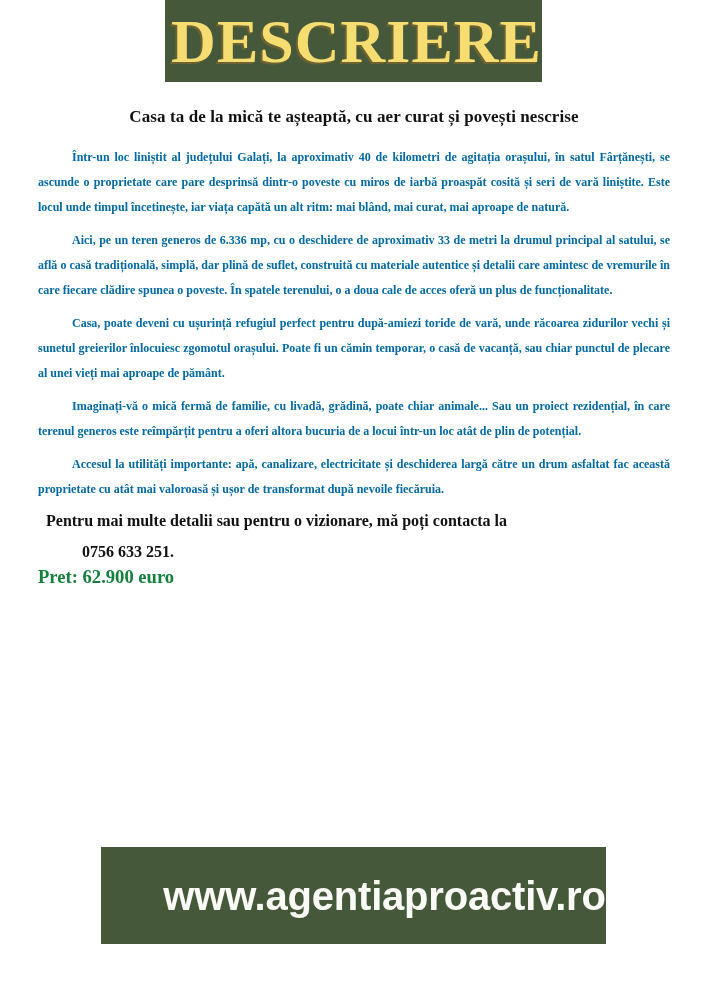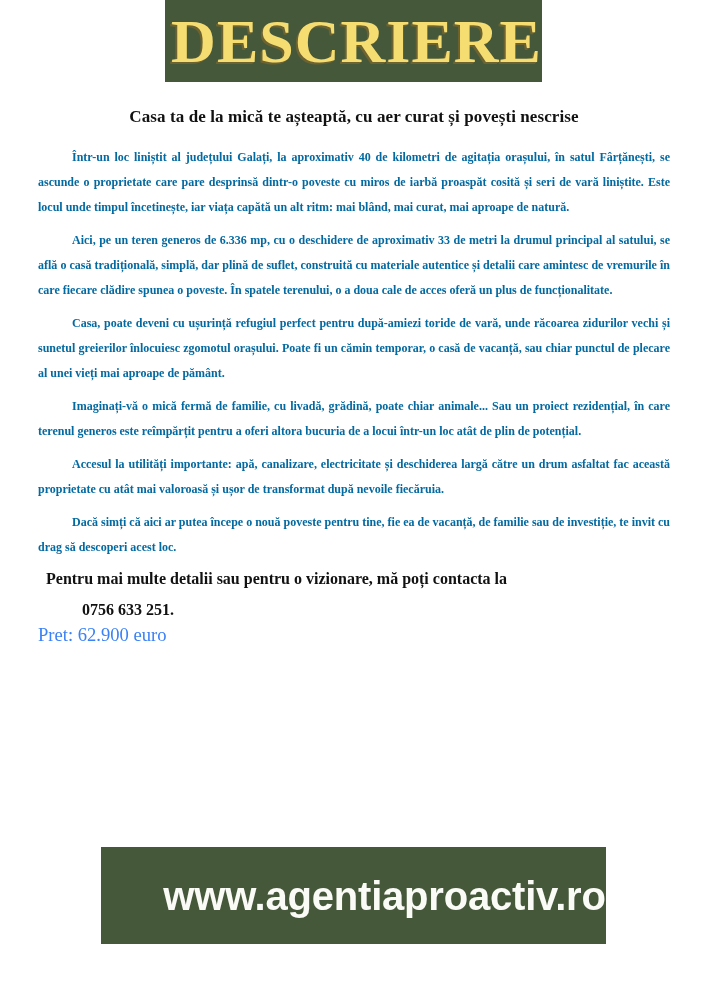--- a/index.html
+++ b/index.html
@@ -97,24 +97,24 @@
     text-indent: 8px;
   }
   .contact-line.no-justify {
     text-align: left;
     text-indent: 0;
     margin-left: 44px;
   }
 
   .price-line {
     margin: 0;
-    font-weight: normal;
+    font-weight: bold;
     font-size: 18.6px;
     line-height: 25px;
-    color: #3b82f6;
+    color: #15803d;
     text-align: left;
     text-indent: 0;
   }
 
   
   .footer-bar {
     height: 97px;
     background: #46583a;
     flex: 0 0 auto;
     display: flex;
@@ -191,21 +191,20 @@
   <div class="content">
 
     <div class="subtitle">Casa ta de la mică te așteaptă, cu aer curat și povești nescrise</div>
 
     <div class="body-copy">
       <p class="para">Într-un loc liniștit al județului Galați, la aproximativ 40 de kilometri de agitația orașului, în satul Fârțănești, se ascunde o proprietate care pare desprinsă dintr-o poveste cu miros de iarbă proaspăt cosită și seri de vară liniștite. Este locul unde timpul încetinește, iar viața capătă un alt ritm: mai blând, mai curat, mai aproape de natură.</p>
       <p class="para">Aici, pe un teren generos de 6.336 mp, cu o deschidere de aproximativ 33 de metri la drumul principal al satului, se află o casă tradițională, simplă, dar plină de suflet, construită cu materiale autentice și detalii care amintesc de vremurile în care fiecare clădire spunea o poveste. În spatele terenului, o a doua cale de acces oferă un plus de funcționalitate.</p>
       <p class="para">Casa, poate deveni cu ușurință refugiul perfect pentru după-amiezi toride de vară, unde răcoarea zidurilor vechi și sunetul greierilor înlocuiesc zgomotul orașului. Poate fi un cămin temporar, o casă de vacanță, sau chiar punctul de plecare al unei vieți mai aproape de pământ.</p>
       <p class="para">Imaginați-vă o mică fermă de familie, cu livadă, grădină, poate chiar animale... Sau un proiect rezidențial, în care terenul generos este reîmpărțit pentru a oferi altora bucuria de a locui într-un loc atât de plin de potențial.</p>
       <p class="para">Accesul la utilități importante: apă, canalizare, electricitate și deschiderea largă către un drum asfaltat fac această proprietate cu atât mai valoroasă și ușor de transformat după nevoile fiecăruia.</p>
-      <p class="para">Dacă simți că aici ar putea începe o nouă poveste pentru tine, fie ea de vacanță, de familie sau de investiție, te invit cu drag să descoperi acest loc.</p>
 
       <p class="contact-line">Pentru mai multe detalii sau pentru o vizionare, mă poți contacta la</p>
       <p class="contact-line no-justify">0756 633 251.</p>
       <p class="price-line">Pret: 62.900 euro</p>
     </div>
 
   </div>
 
   <div class="footer-bar">
 

